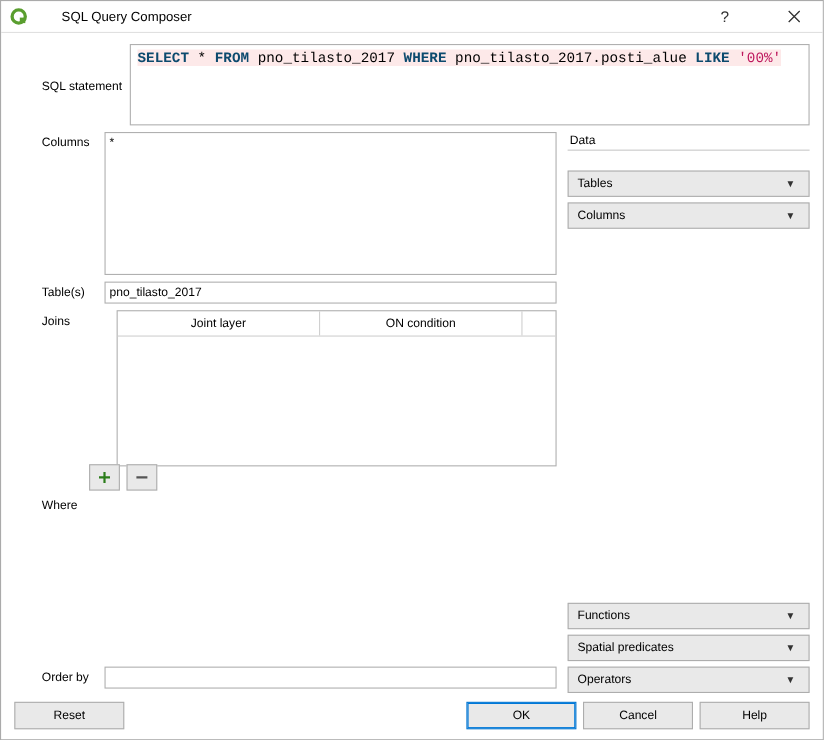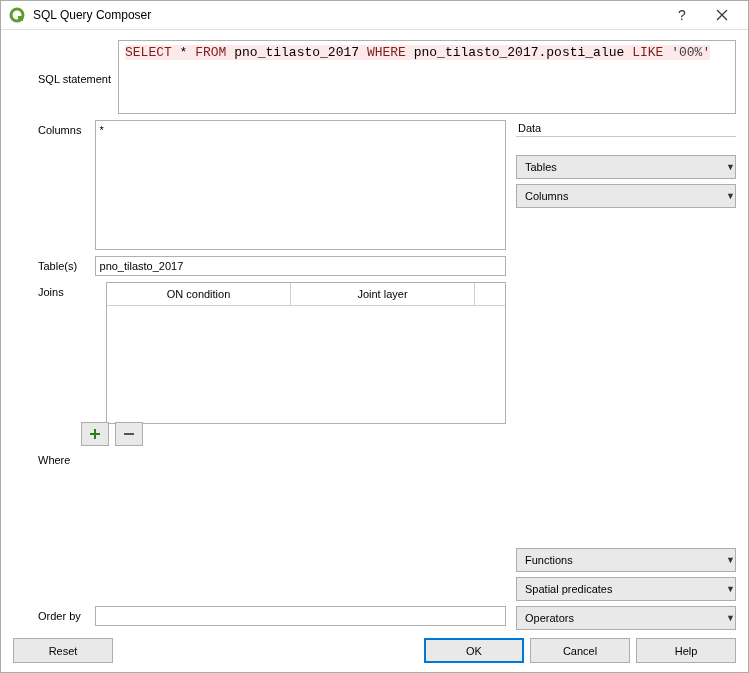--- a/index.html
+++ b/index.html
@@ -18,20 +18,21 @@
     background: #fff;
     display: flex;
     flex-direction: column;
   }
   .titlebar {
     height: 30px;
     display: flex;
     align-items: center;
     padding: 0 6px 0 8px;
     border-bottom: 1px solid #e0e0e0;
+    gap: 23px;
   }
   .titlebar .app-icon {
     width: 16px;
     height: 16px;
     margin-right: 8px;
   }
   .titlebar .title {
     flex: 1;
     font-size: 12px;
   }
@@ -73,22 +74,22 @@
     height: 74px;
     border: 1px solid #b0b0b0;
     background: #fff;
     padding: 4px 6px;
     font-family: Consolas, "Courier New", monospace;
     font-size: 13px;
     overflow: auto;
     box-sizing: border-box;
   }
   .sql-highlight { background: #fde9e9; display:inline; }
-  .kw { color: #7f1d1d; font-weight: normal; }
-  .lit { color: #404040; }
+  .kw { color: #0c4a6e; font-weight: bold; }
+  .lit { color: #be185d; }
 
   .main-cols {
     display: flex;
     gap: 10px;
     flex: 1;
     min-height: 0;
   }
   .left-col {
     flex: 1;
     display: flex;
@@ -169,21 +170,21 @@
     padding: 0 0 2px 2px;
     color: #000;
   }
 
   .combo {
     height: 22px;
     border: 1px solid #adadad;
     background: #e9e9e9;
     display: flex;
     align-items: center;
-    padding: 0 0 0 8px;
+    padding: 0 12px 0 8px;
     font-size: 11px;
     margin-bottom: 5px;
     justify-content: space-between;
   }
   .combo .arrow {
     font-size: 9px;
     color: #333;
   }
 
   .spacer { flex: 1; }
@@ -252,22 +253,22 @@
 
         <div class="row">
           <div class="label-col mid">Table(s)</div>
           <input class="input-line" value="pno_tilasto_2017" style="">
         </div>
 
         <div class="row" style="height:128px;">
           <div class="label-col">Joins</div>
           <div class="joins-area" style="flex:1;">
             <div class="joins-header">
+              <div class="jh">Joint layer</div>
               <div class="jh">ON condition</div>
-              <div class="jh">Joint layer</div>
               <div class="jh"></div>
             </div>
             <div class="joins-body"></div>
           </div>
         </div>
 
         <div class="joins-btns">
           <div class="small-btn">
             <svg viewBox="0 0 14 14">
                 <path d="M7 2v10M2 7h10" stroke="#2b7d1a" stroke-width="2"></path>

